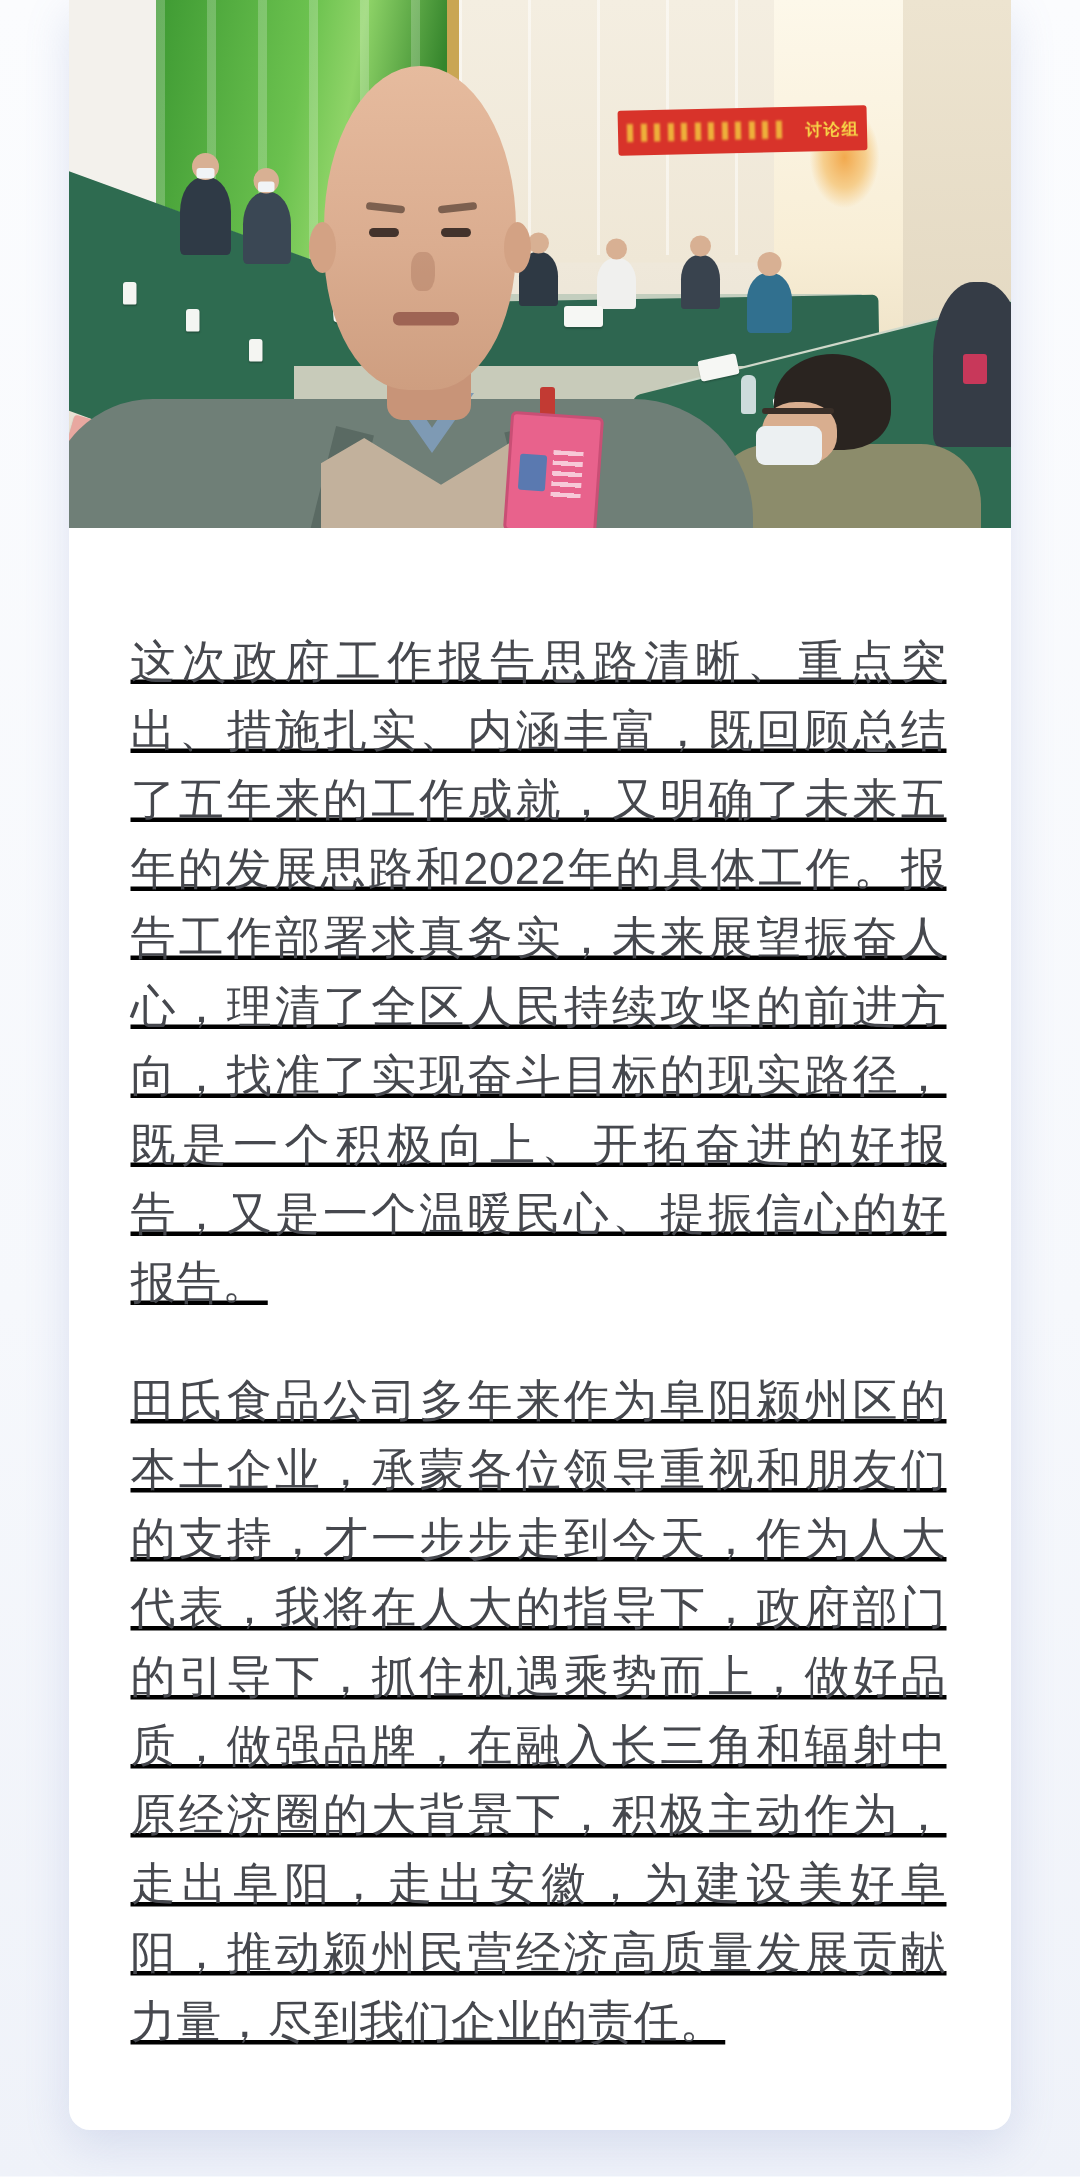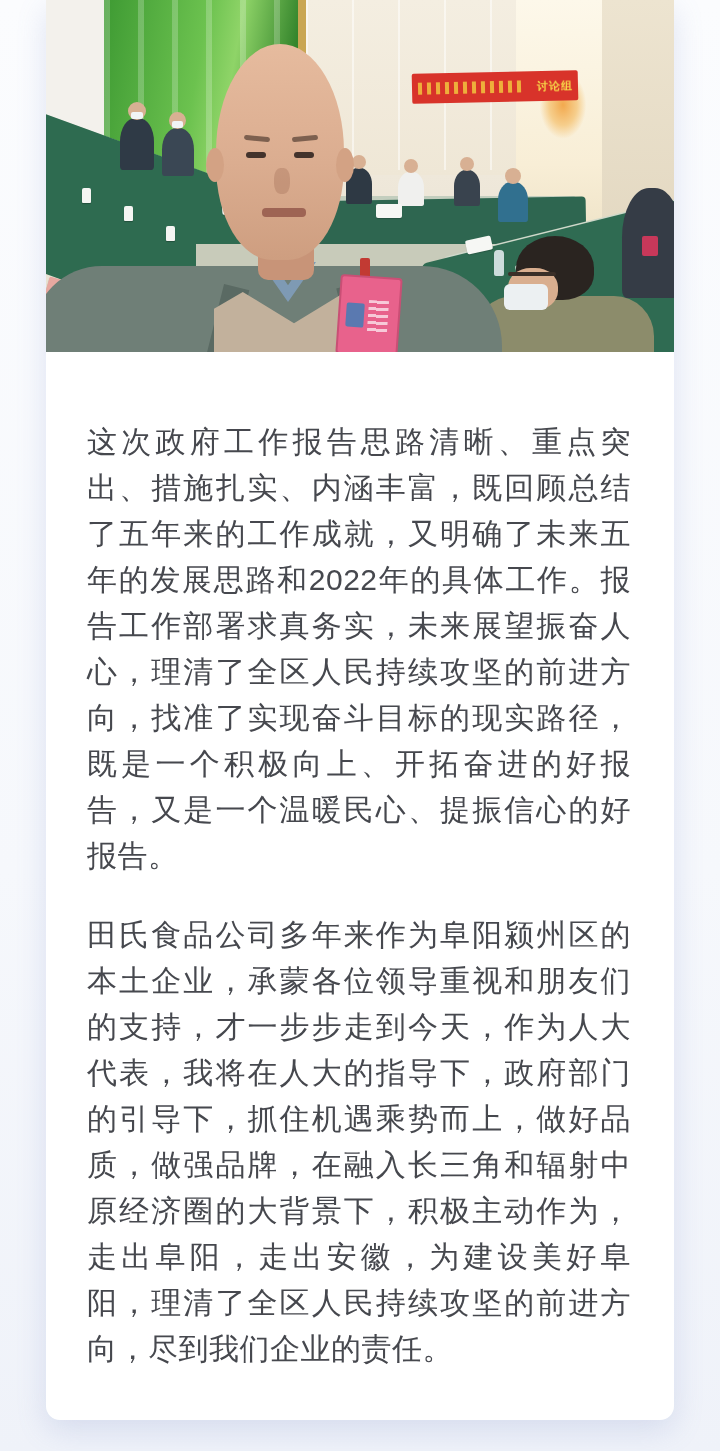--- a/index.html
+++ b/index.html
@@ -102,21 +102,21 @@
   .lanyard{left:596px;top:236px;width:16px;height:20px;background:#C8385A;border-radius:2px;}
   
   .badge{
     position:absolute;left:50%;top:322px;transform:translateX(-50%);
     width:264px;height:70px;border-radius:35px;z-index:6;
     display:flex;align-items:center;justify-content:center;
     color:#FFFFFF;font-size:31px;font-weight:bold;letter-spacing:2px;
     box-shadow:0 6px 14px rgba(62,85,231,.25);
   }
   
-  .article{padding:67px 43px 0 41px;}
+  .article{padding:67px 43px 0 41px;text-decoration:underline;}
   .article p{
     margin:0;font-size:30px;line-height:46px;color:#46484E;
     text-align:justify;text-justify:inter-character;letter-spacing:.5px;
   }
   .article p + p{margin-top:33px;}
 </style>
 </head>
 <body>
 
 <div class="card">
@@ -203,16 +203,16 @@
     <div class="clip"></div>
     <div class="idcard">
       <div class="idphoto"></div>
       <div class="idtext"></div>
     </div>
   </div>
 
 
   <div class="article">
     <p>这次政府工作报告思路清晰、重点突出、措施扎实、内涵丰富，既回顾总结了五年来的工作成就，又明确了未来五年的发展思路和2022年的具体工作。报告工作部署求真务实，未来展望振奋人心，理清了全区人民持续攻坚的前进方向，找准了实现奋斗目标的现实路径，既是一个积极向上、开拓奋进的好报告，又是一个温暖民心、提振信心的好报告。</p>
-    <p>田氏食品公司多年来作为阜阳颍州区的本土企业，承蒙各位领导重视和朋友们的支持，才一步步走到今天，作为人大代表，我将在人大的指导下，政府部门的引导下，抓住机遇乘势而上，做好品质，做强品牌，在融入长三角和辐射中原经济圈的大背景下，积极主动作为，走出阜阳，走出安徽，为建设美好阜阳，理清了全区人民持续攻坚的前进方向，尽到我们企业的责任。</p>
+    <p>田氏食品公司多年来作为阜阳颍州区的本土企业，承蒙各位领导重视和朋友们的支持，才一步步走到今天，作为人大代表，我将在人大的指导下，政府部门的引导下，抓住机遇乘势而上，做好品质，做强品牌，在融入长三角和辐射中原经济圈的大背景下，积极主动作为，走出阜阳，走出安徽，为建设美好阜阳，推动颍州民营经济高质量发展贡献力量，尽到我们企业的责任。</p>
   </div>
 
 </div>
 
 </body></html>

